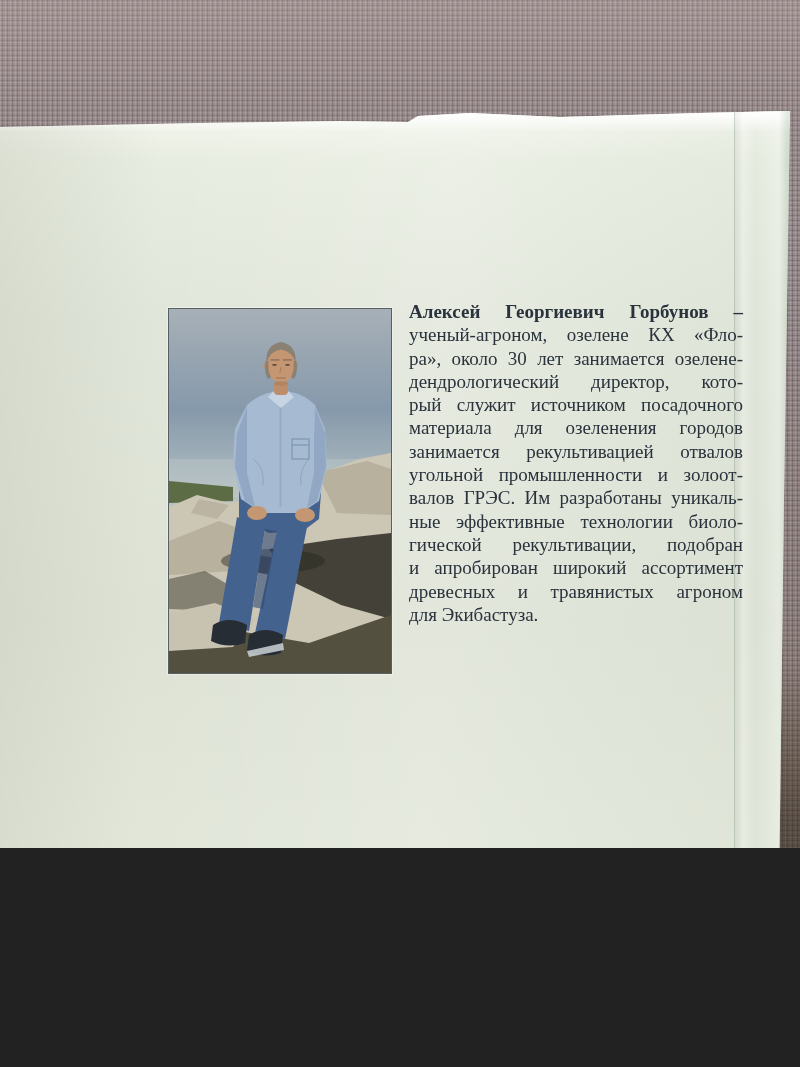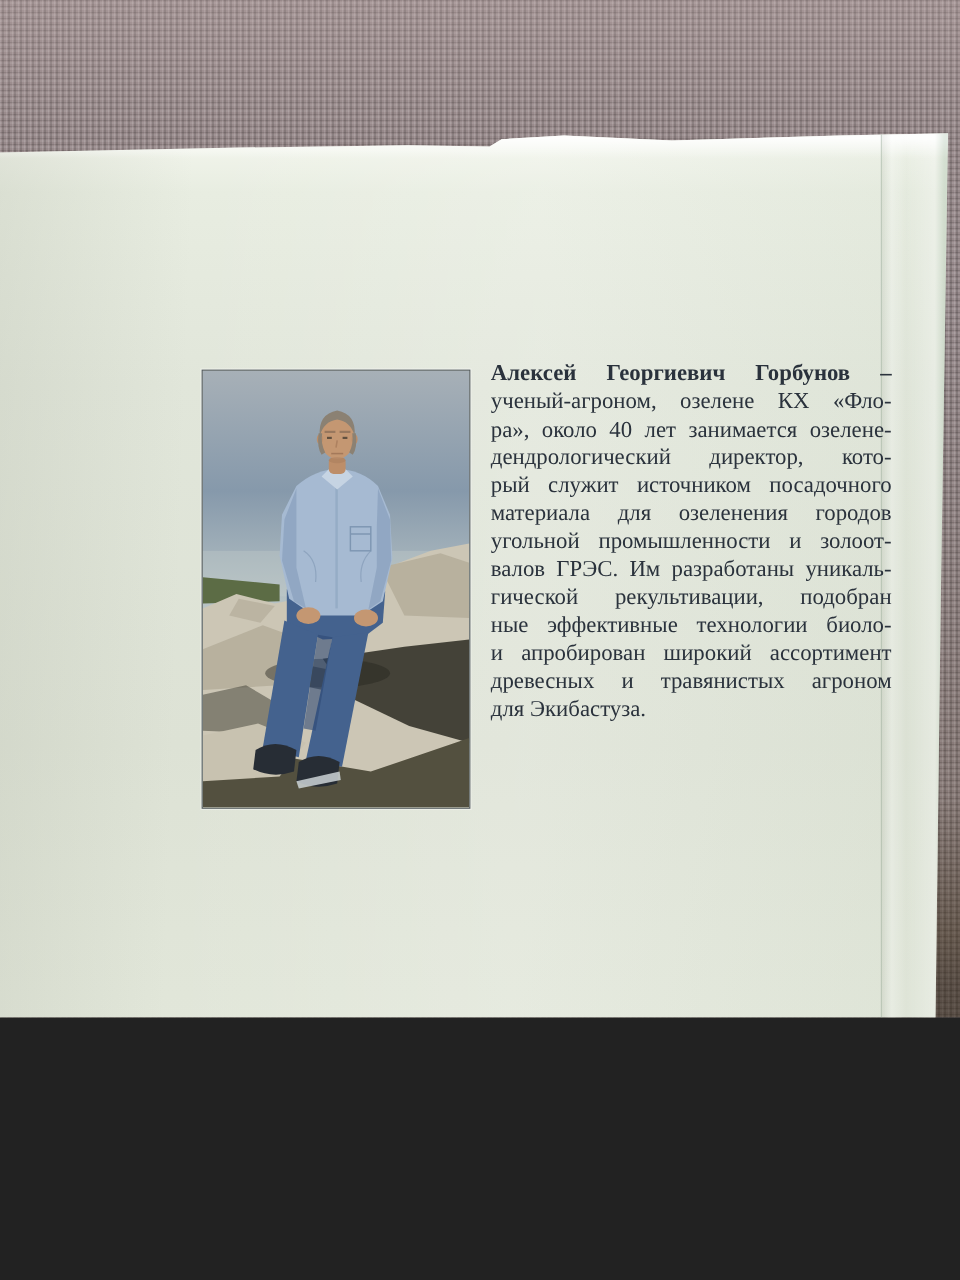--- a/index.html
+++ b/index.html
@@ -134,26 +134,27 @@
           <path d="M107,69 L117,69" stroke="#9a6f52" stroke-width="1.3" opacity="0.75"></path>
           <ellipse cx="112" cy="74.5" rx="7" ry="2.5" fill="#a87c5c" opacity="0.5"></ellipse>
         </g>
       </g>
     </svg>
   </div>
 
   <div class="blurb">
     <div class="line bold">Алексей Георгиевич Горбунов –</div>
     <div class="line">ученый-агроном, озелене КХ «Фло-</div>
-    <div class="line">ра», около 40 лет занимается озелене-</div>
+    <div class="line">ра», около 30 лет занимается озелене-</div>
     <div class="line">дендрологический директор, кото-</div>
     <div class="line">рый служит источником посадочного</div>
     <div class="line">материала для озеленения городов</div>
+    <div class="line">занимается рекультивацией отвалов</div>
     <div class="line">угольной промышленности и золоот-</div>
     <div class="line">валов ГРЭС. Им разработаны уникаль-</div>
+    <div class="line">ные эффективные технологии биоло-</div>
     <div class="line">гической рекультивации, подобран</div>
-    <div class="line">ные эффективные технологии биоло-</div>
     <div class="line">и апробирован широкий ассортимент</div>
     <div class="line">древесных и травянистых агроном</div>
     <div class="line last">для Экибастуза.</div>
   </div>
 
 </div>
 
 </body></html>

